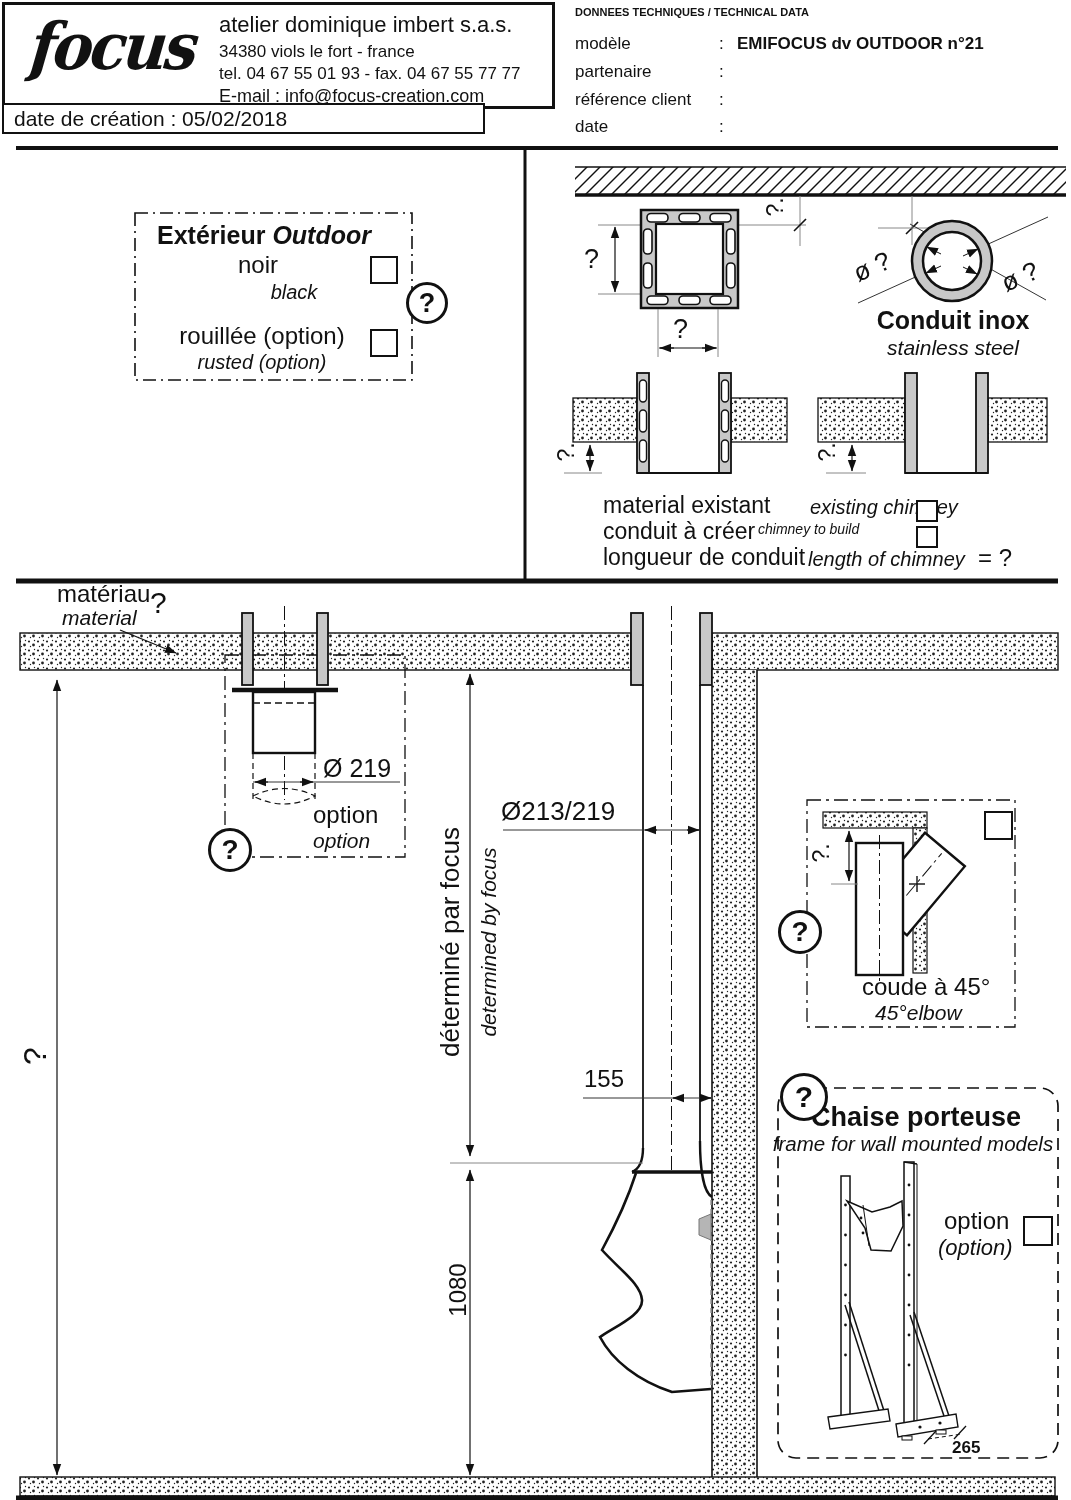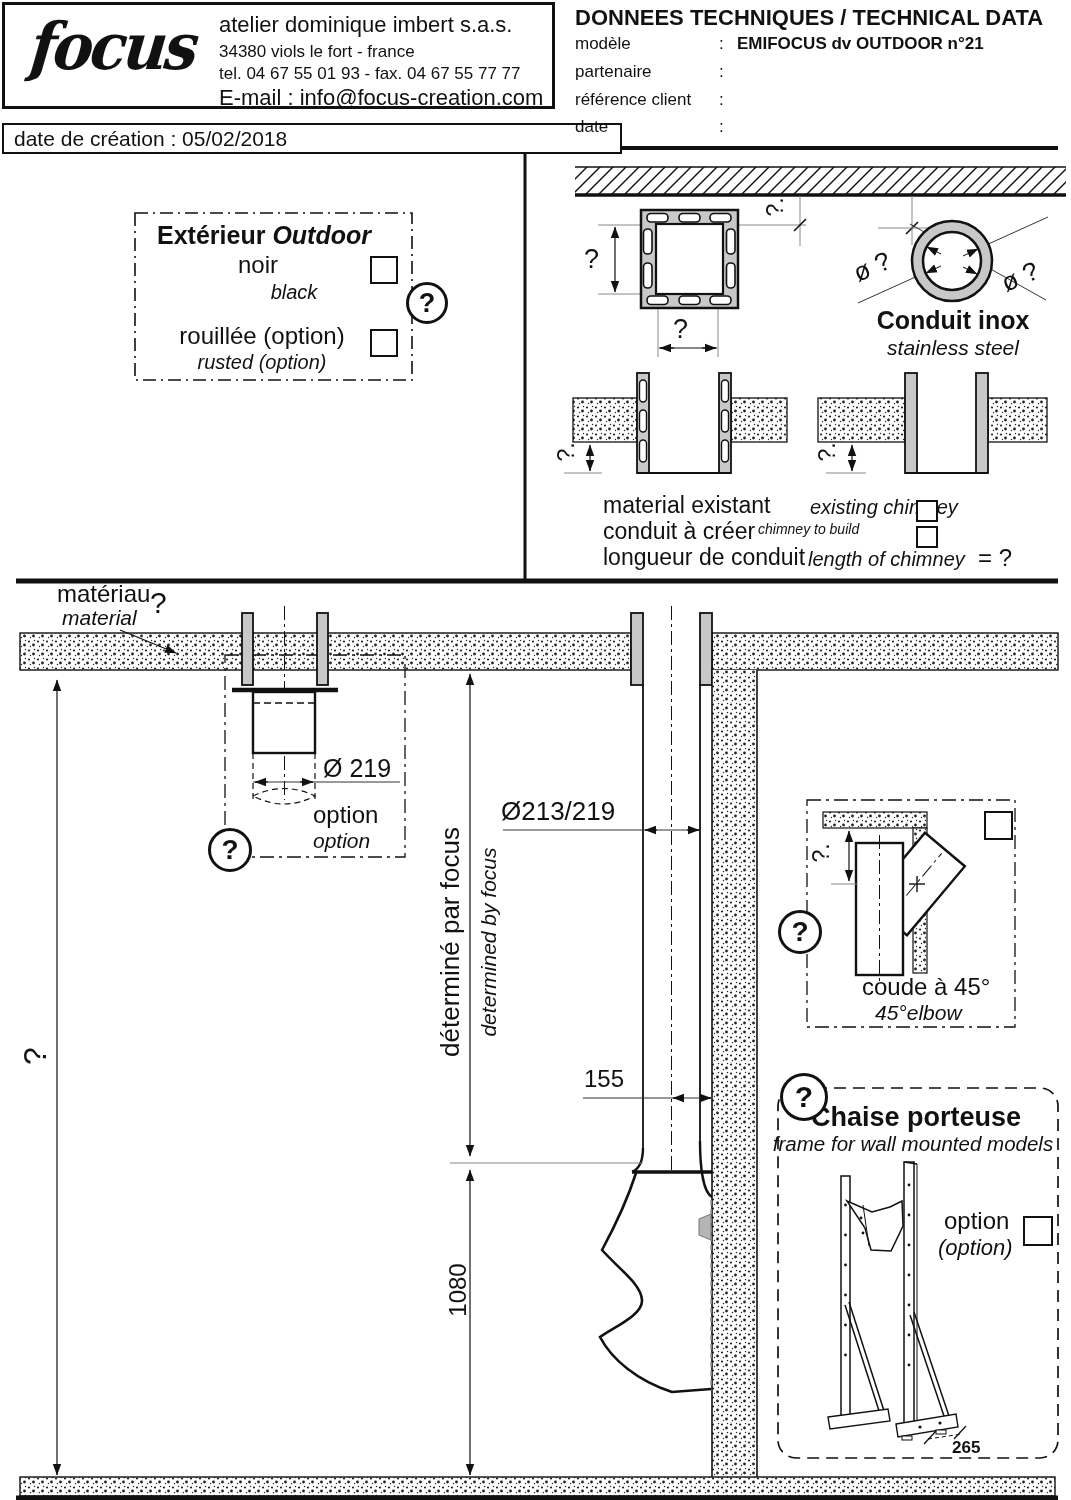--- a/index.html
+++ b/index.html
@@ -255,27 +255,27 @@
       <line x1="16" y1="1498" x2="1058" y2="1498" stroke="#111" stroke-width="5"></line>
     </g>
   </g>
 </svg>
 
 <div class="box" style="left:2px;top:2px;width:553px;height:107px;">
   <div class="t logo" style="left:26px;top:8px;font-size:60px;">focus</div>
   <div class="t" style="left:214px;top:8px;font-size:22px;">atelier dominique imbert s.a.s.</div>
   <div class="t" style="left:214px;top:37px;font-size:17px;">34380 viols le fort  -   france</div>
   <div class="t" style="left:214px;top:59px;font-size:17px;">tel. 04 67 55 01 93  -   fax. 04 67 55 77 77</div>
-  <div class="t" style="left:214px;top:81px;font-size:22px;">E-mail : info@focus-creation.com</div>
-</div>
-<div class="box" style="left:2px;top:123px;width:620px;height:31px;border-width:2.5px;border-top-width:2px;">
+  <div class="t" style="left:214px;top:81px;font-size:18px;">E-mail : info@focus-creation.com</div>
+</div>
+<div class="box" style="left:2px;top:103px;width:483px;height:31px;border-width:2.5px;border-top-width:2px;">
   <div class="t" style="left:10px;top:2px;font-size:21px;">date de création : 05/02/2018</div>
 </div>
 
-<div class="t b" style="left:575px;top:6px;font-size:22px;">DONNEES TECHNIQUES / TECHNICAL DATA</div>
+<div class="t b" style="left:575px;top:6px;font-size:11px;">DONNEES TECHNIQUES / TECHNICAL DATA</div>
 <div>
   <span class="t" style="left:575px;top:34px;font-size:17px;">modèle</span>
   <span class="t" style="left:719px;top:34px;font-size:17px;">:</span>
   <span class="t b" style="left:737px;top:34px;font-size:17px;">EMIFOCUS dv OUTDOOR n°21</span>
 </div>
 <div>
   <span class="t" style="left:575px;top:62px;font-size:17px;">partenaire</span>
   <span class="t" style="left:719px;top:62px;font-size:17px;">:</span>
   <span class="t b" style="left:737px;top:62px;font-size:17px;"></span>
 </div>

